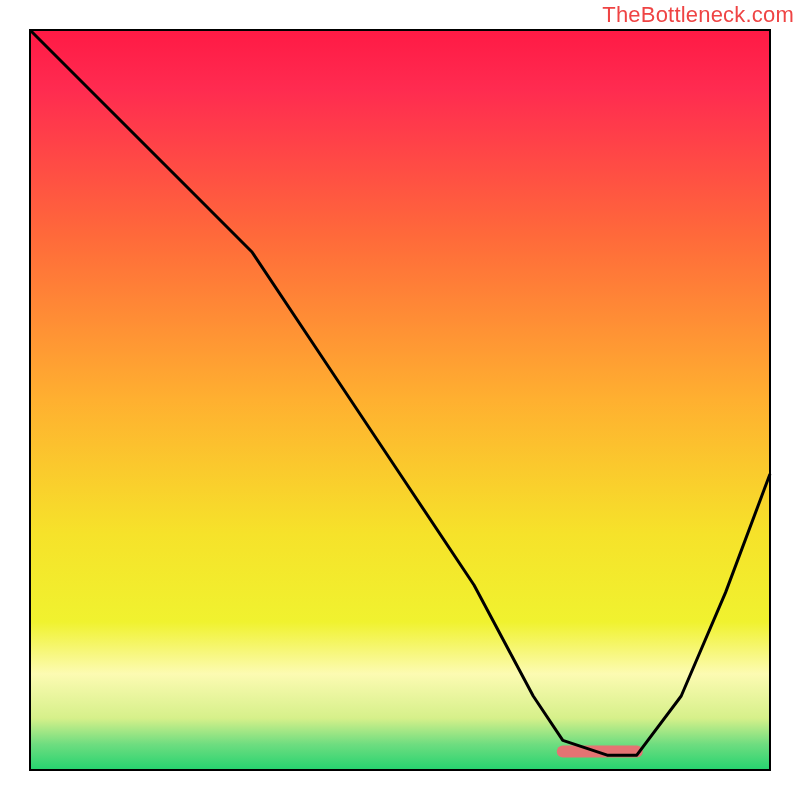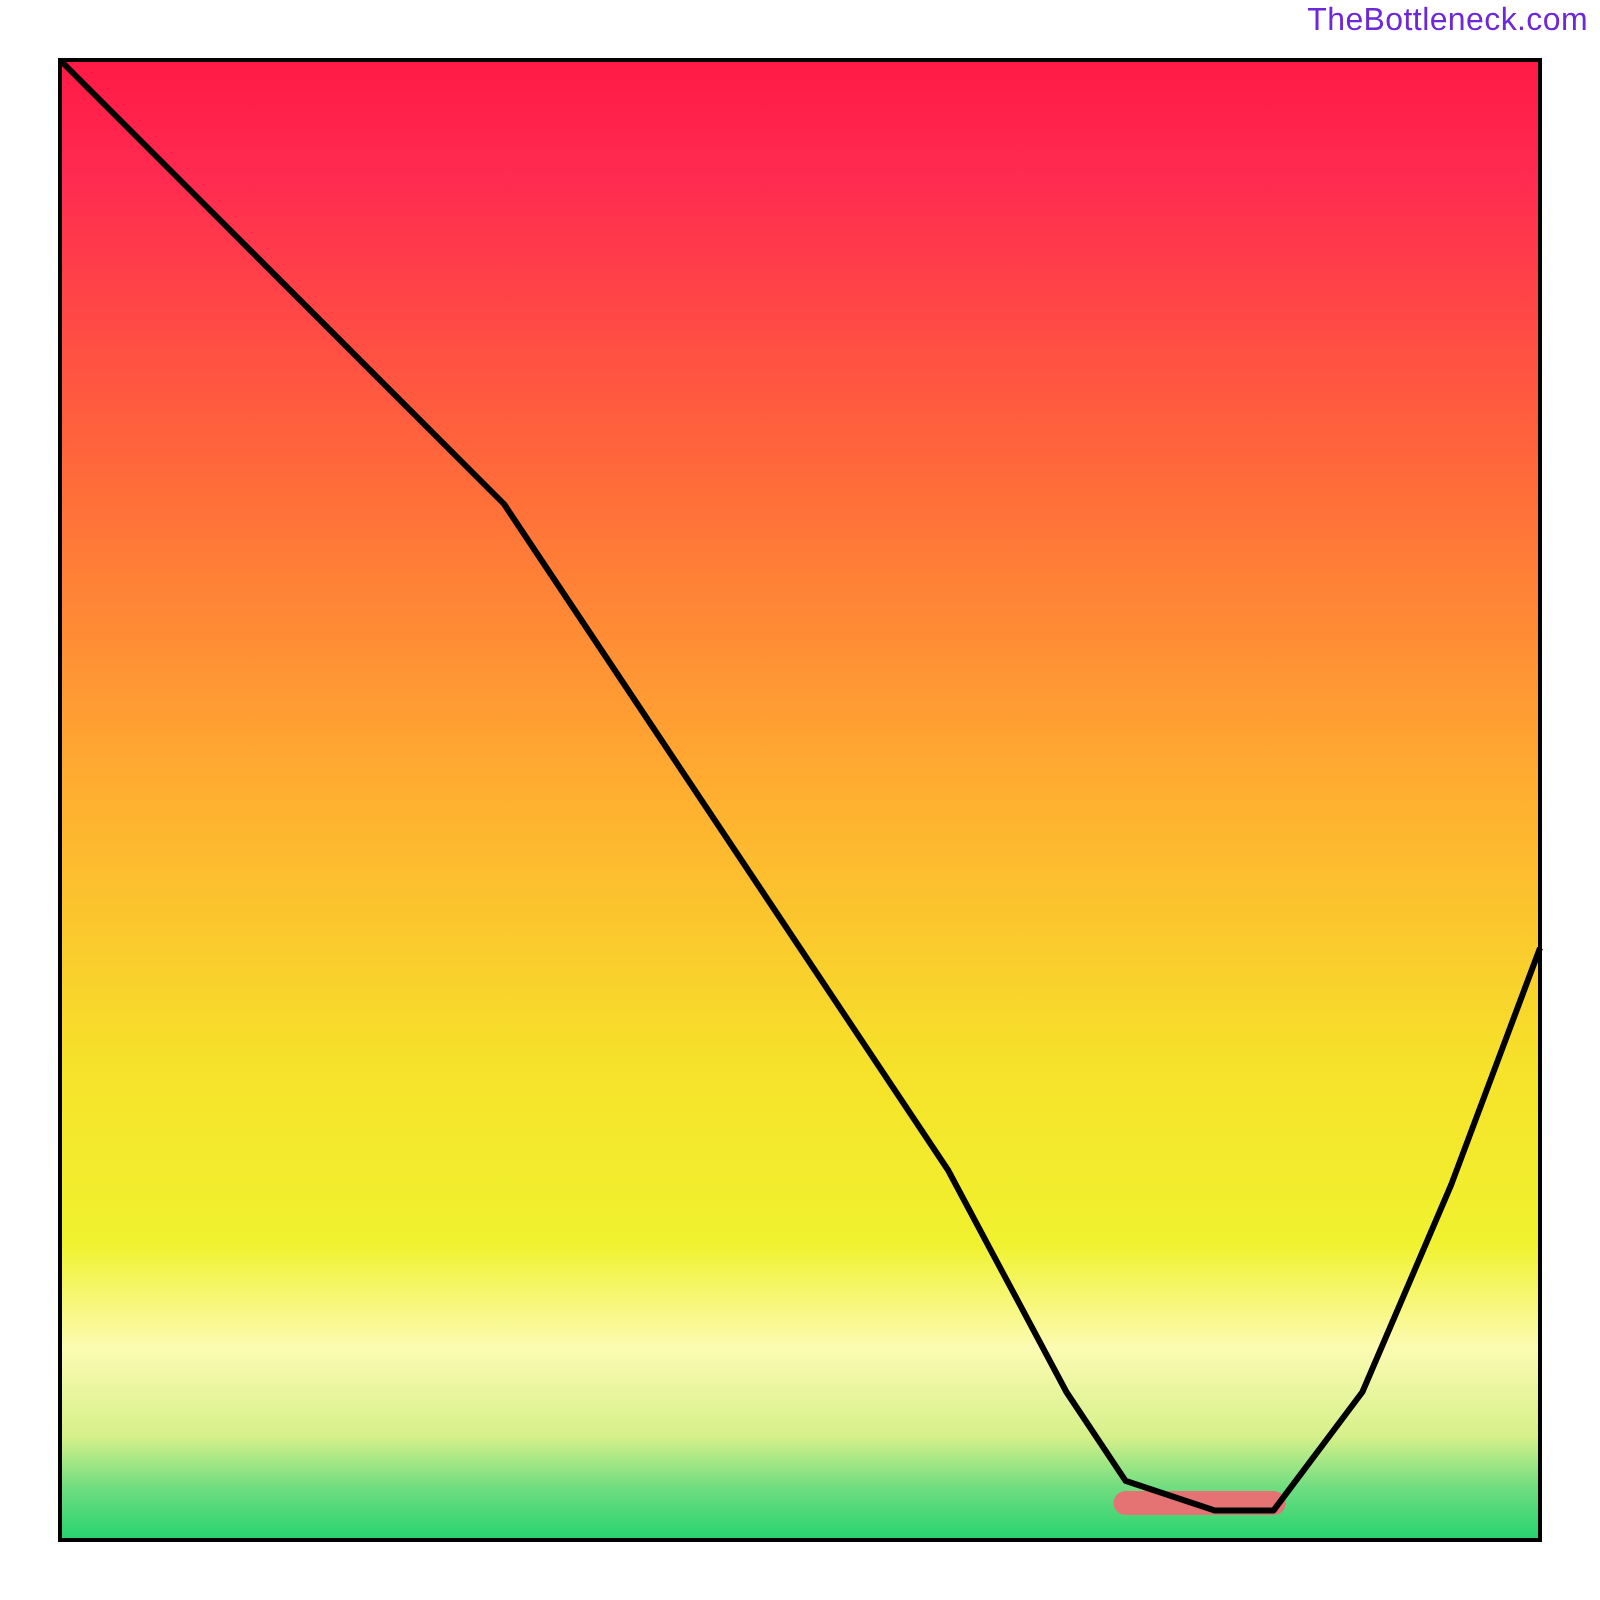--- a/index.html
+++ b/index.html
@@ -12,22 +12,22 @@
   }
   .wrap {
     position: relative;
     width: 800px;
     height: 800px;
   }
   .watermark {
     position: absolute;
     top: 2px;
     right: 6px;
-    color: #6d28d9;
-    font-size: 16px;
+    color: #ef4444;
+    font-size: 22px;
     font-weight: 500;
     letter-spacing: 0.2px;
     z-index: 3;
   }
   svg {
     position: absolute;
     inset: 0;
     display: block;
   }
 </style>

